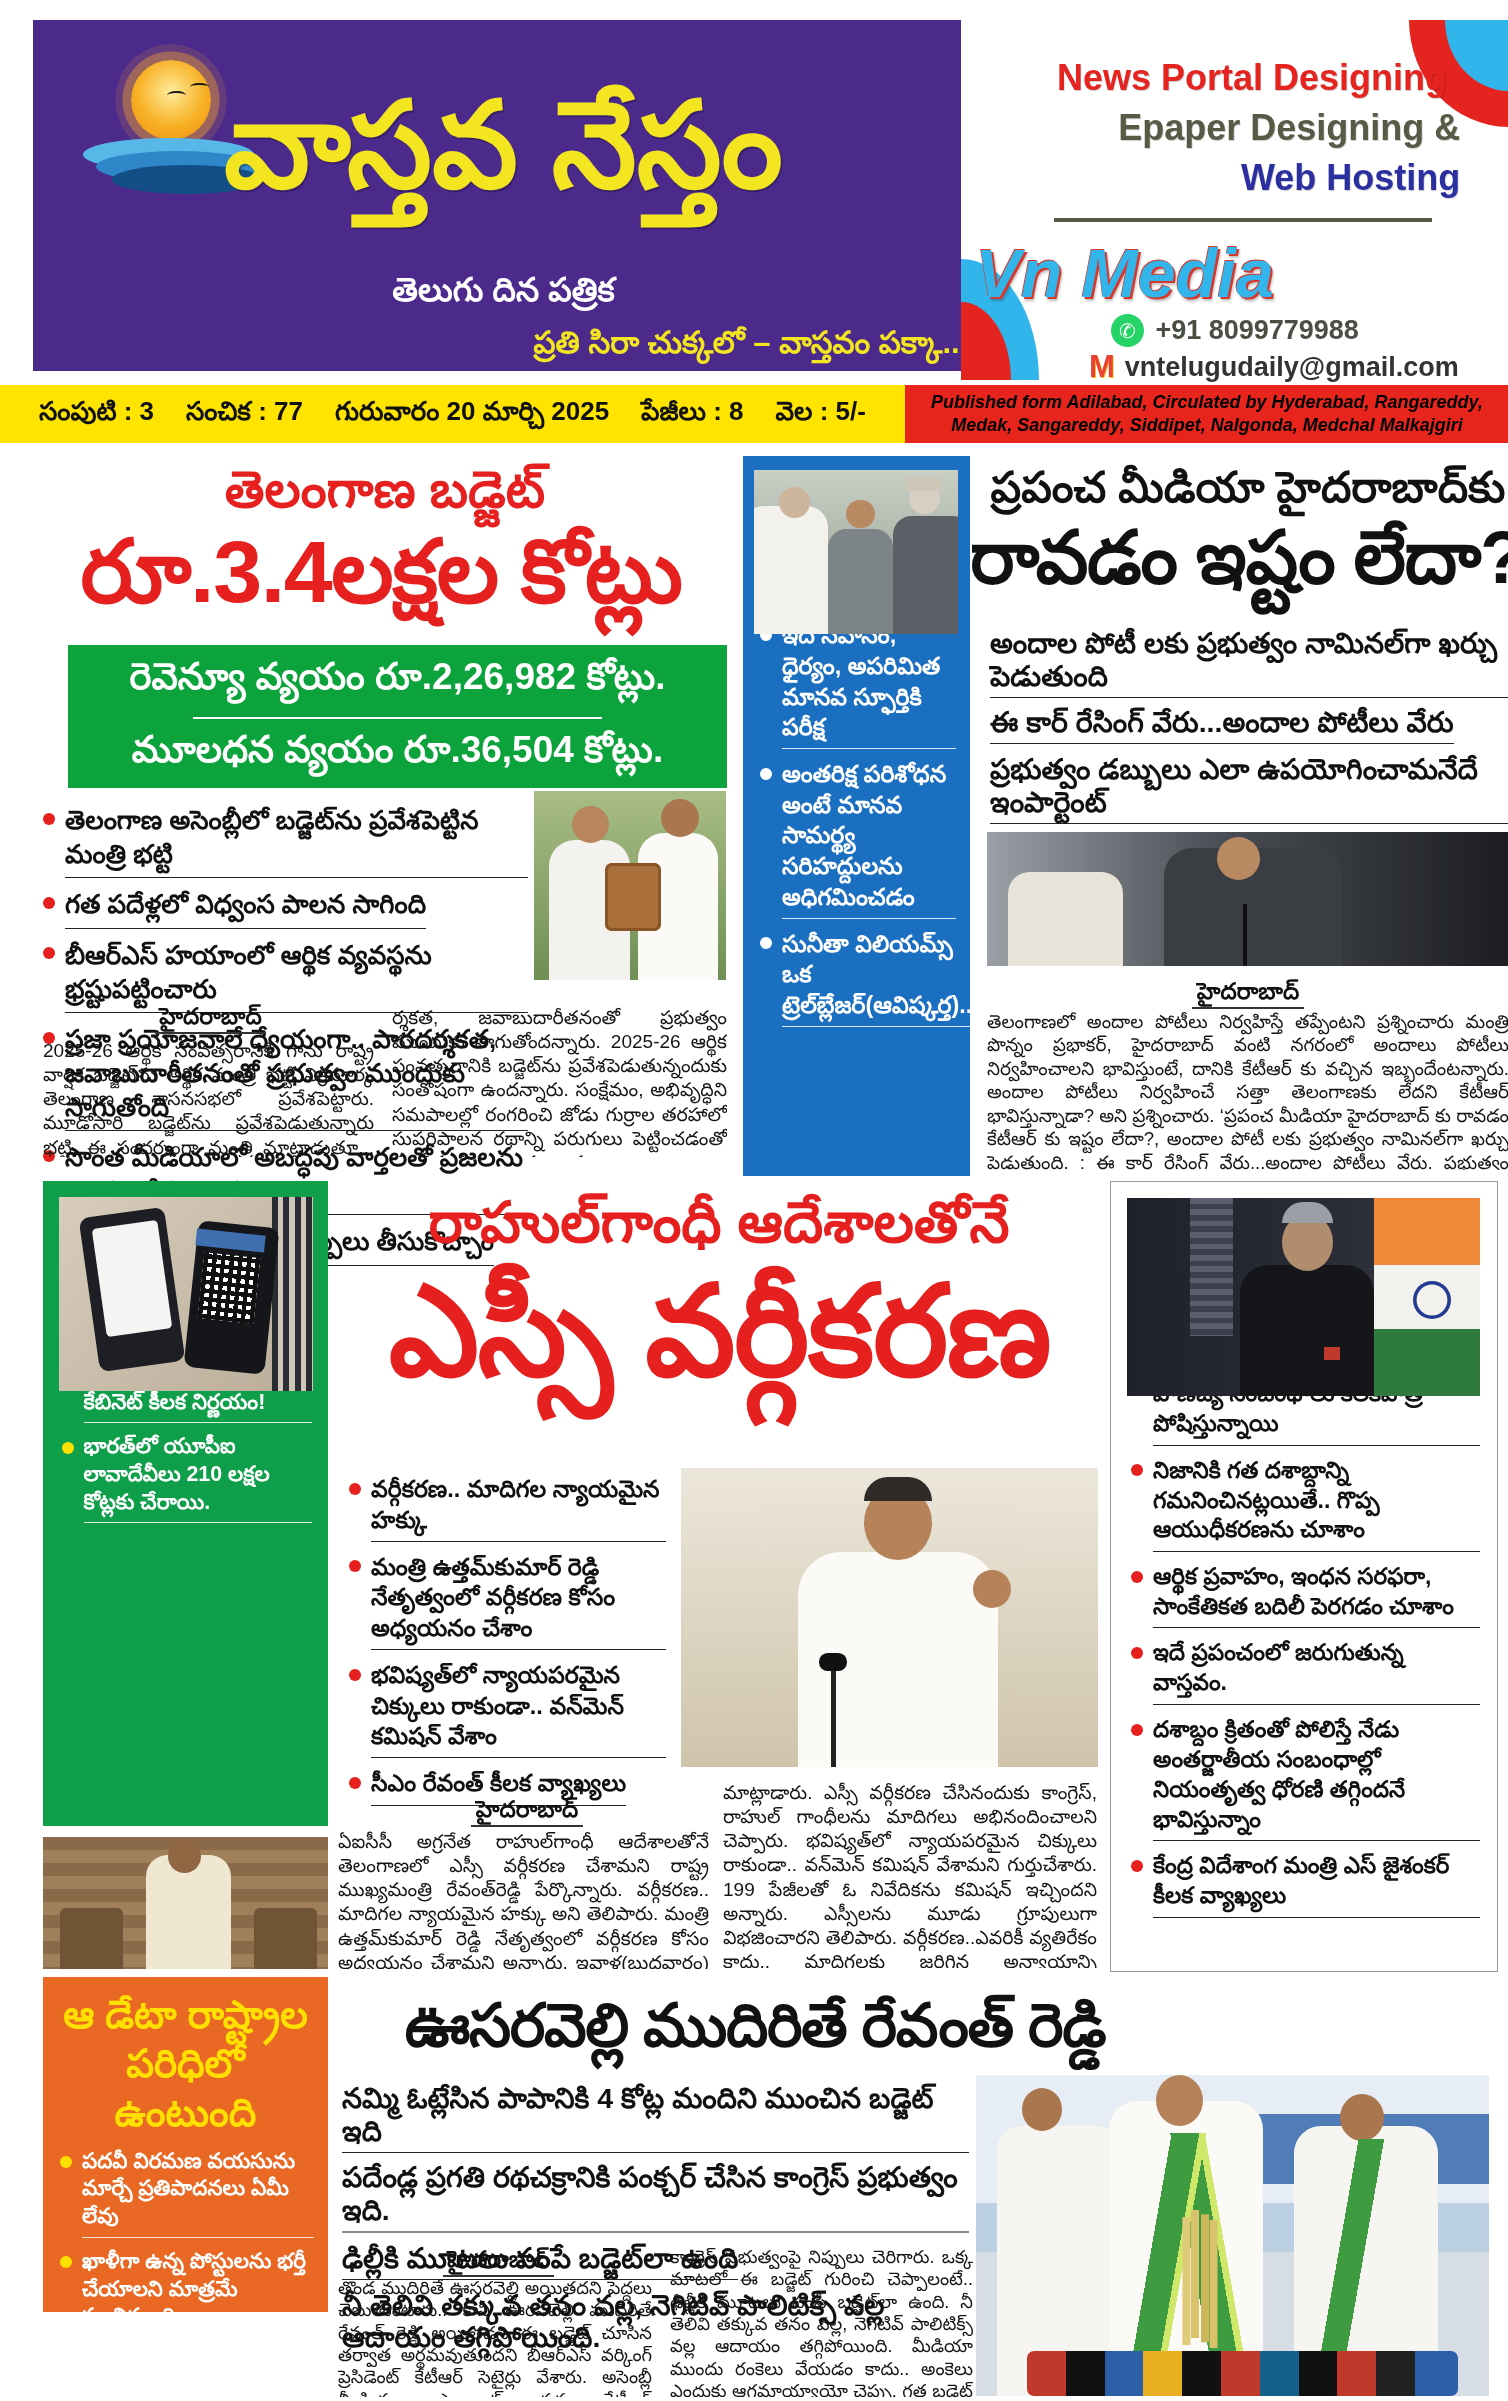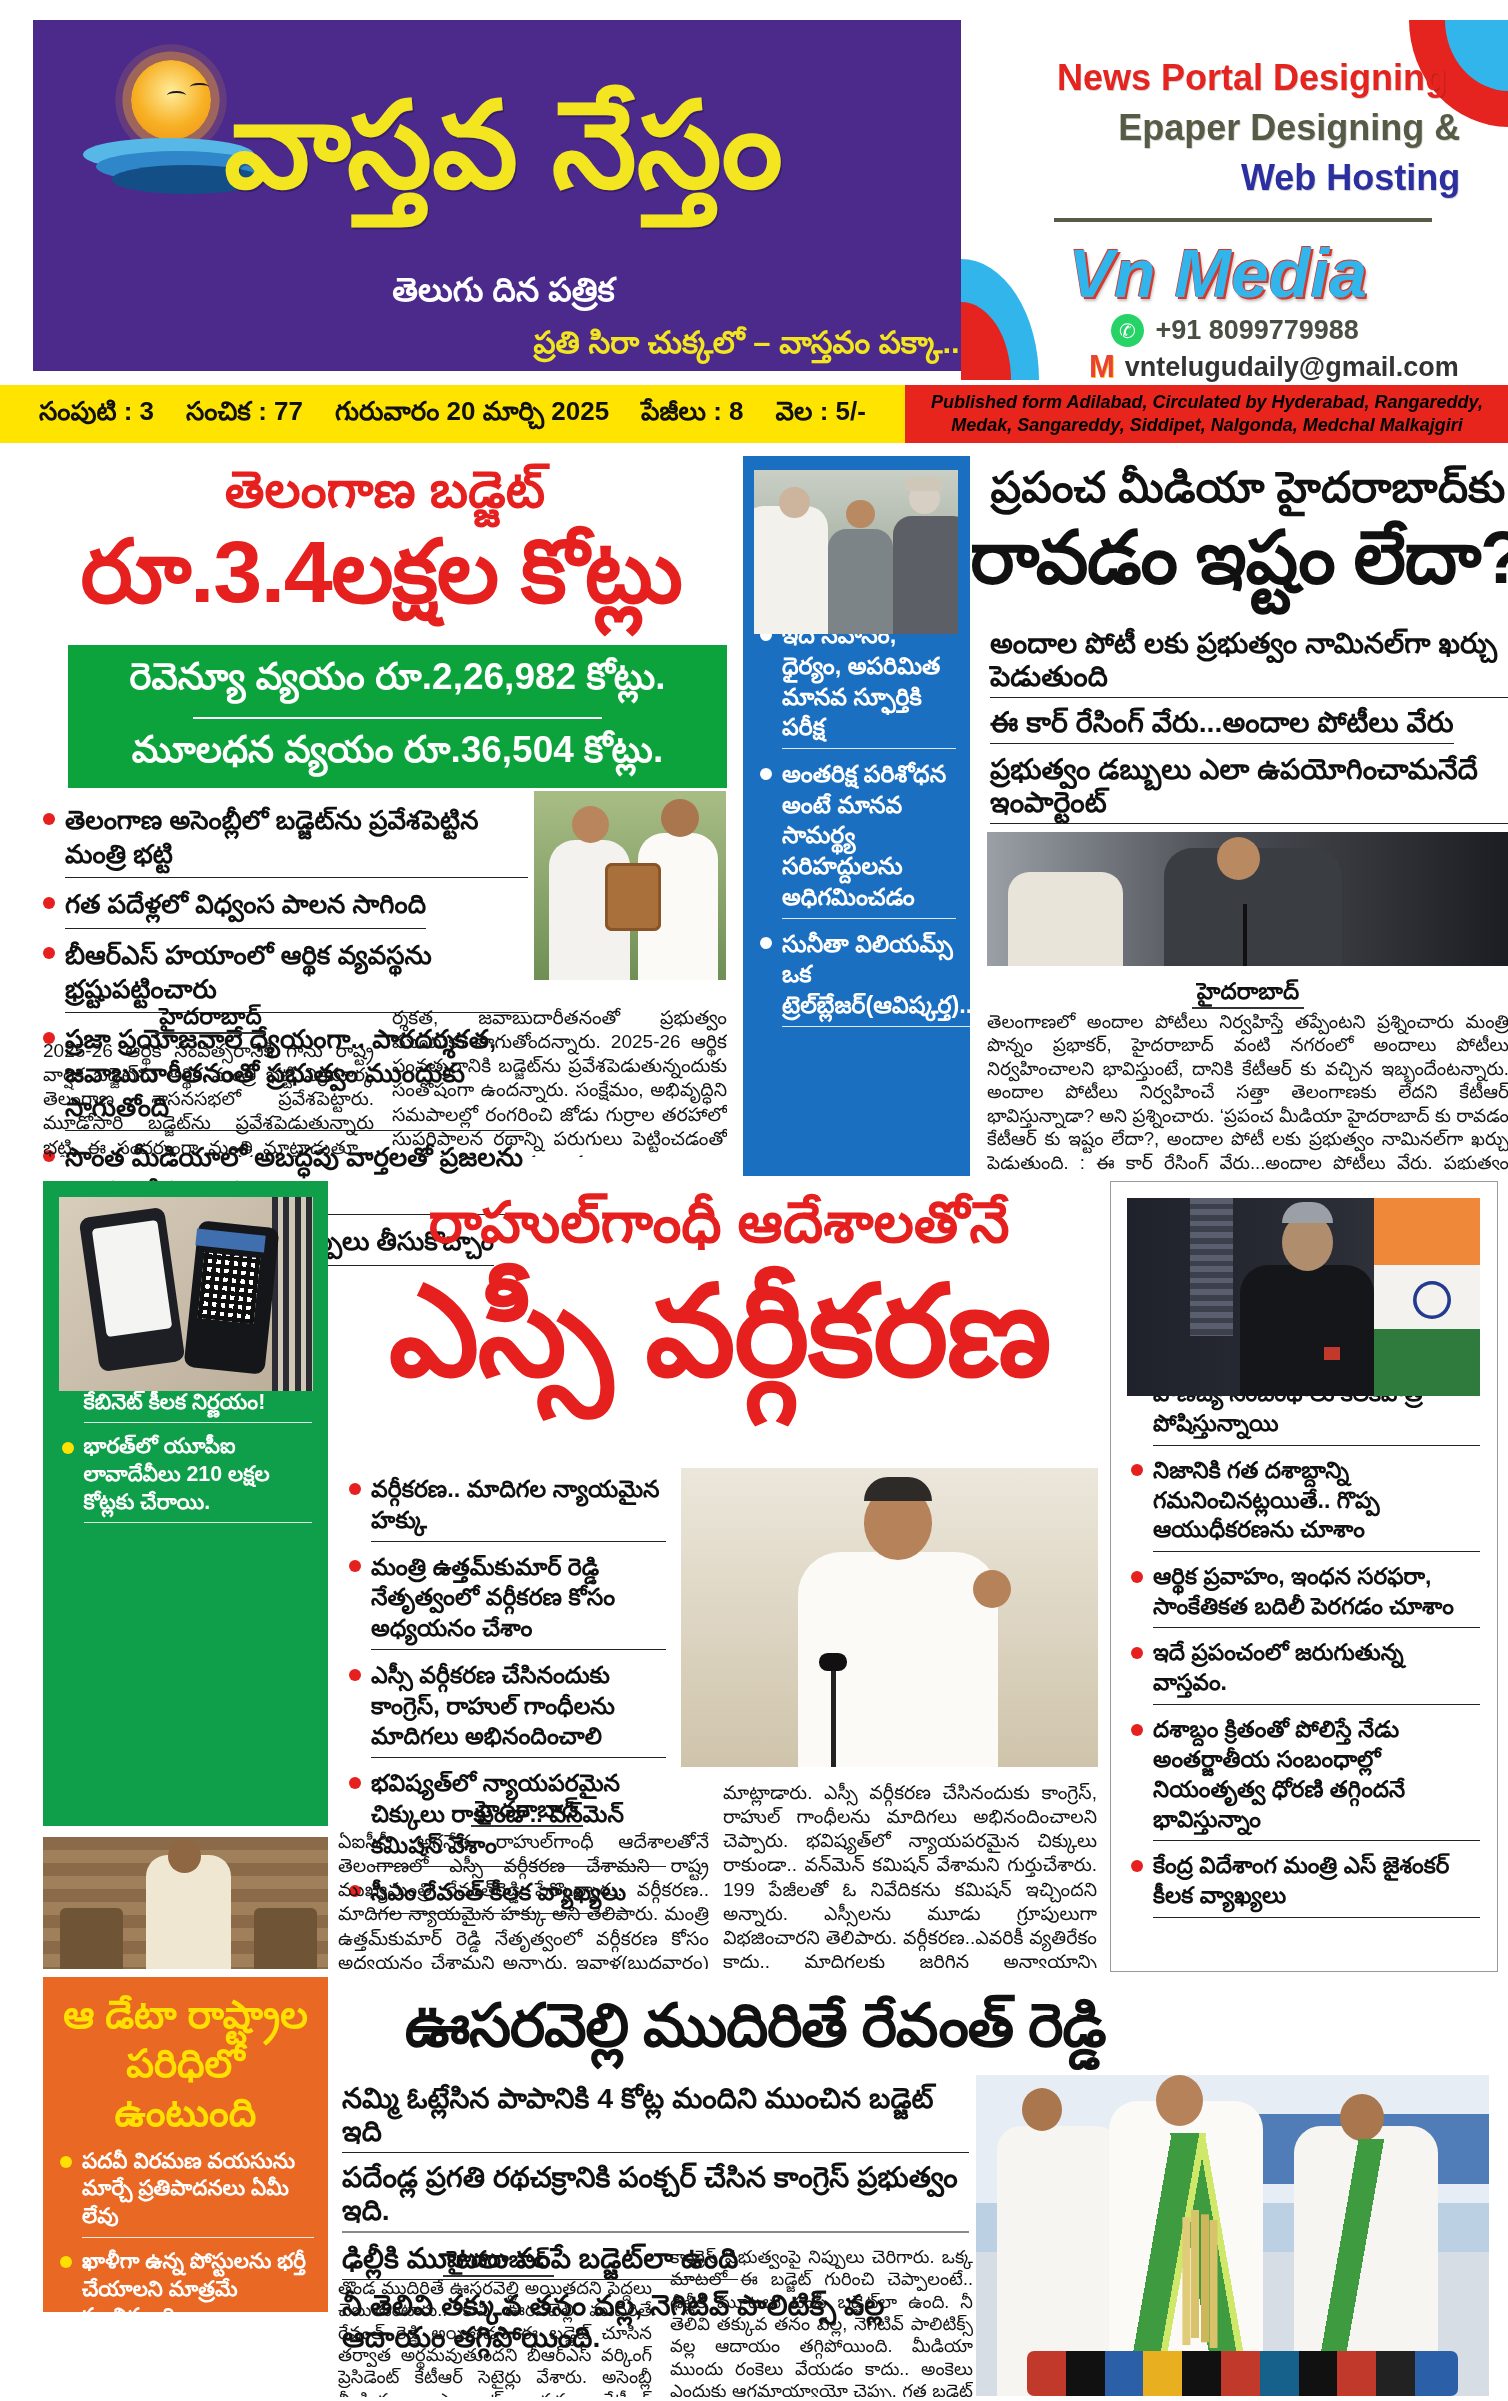--- a/index.html
+++ b/index.html
@@ -13,21 +13,21 @@
   .mast{background:var(--c-purple,#4b2a8c);}
   .mast-title{color:var(--c-title,#f3e51f);font-weight:900;font-size:121px;line-height:.95;text-shadow:1.4px 2.1px 0 rgba(0,0,0,.25);}
   .mast-sub{color:#fff;font-weight:800;font-size:33px;}
   .mast-tag{color:var(--c-title,#f3e51f);font-weight:800;font-size:31px;}
   .sun{width:80px;height:80px;border-radius:50%;background:radial-gradient(circle at 50% 40%,#ffec9a,#f7b024 55%,#ef8f12);box-shadow:0 0 0 8.6px rgba(249,168,37,.38),0 0 0 15.7px rgba(249,168,37,.15);}
   .wave{border-radius:50%;}
   .bird{width:18.5px;height:8.6px;border-top:2.1px solid #1b1b1b;border-radius:50%;}
   
   .ad1{color:var(--c-adred,#e5231f);} .ad2{color:var(--c-adolive,#565b45);} .ad3{color:var(--c-adblue,#2b2f9f);}
   .adline{font-weight:800;font-size:36px;text-align:right;text-shadow:0.7px 1.4px 0.7px rgba(0,0,0,.2);}
-  .brand{font-style:italic;font-weight:900;font-size:68px;color:var(--c-adcyan,#31b5ea);text-align:center;
+  .brand{font-style:italic;font-weight:900;font-size:68px;color:var(--c-adcyan,#31b5ea);text-align:left;
          text-shadow:2.1px 2.1px 0 #d8372b,-0.7px -0.7px 0 #d8372b,2.9px 3.6px 2.9px rgba(0,0,0,.25);}
   .contact{font-weight:800;font-size:27px;color:#4a4f44;}
   .waicon{display:inline-flex;align-items:center;justify-content:center;width:33px;height:33px;border-radius:50%;background:#25d366;color:#fff;font-size:20px;}
   .gmicon{display:inline-block;font-weight:900;font-size:31px;color:#ea4335;text-shadow:0.7px 0.7px 0 #fbbc05;}
   
   .ibar-y{background:var(--c-yellow,#ffe400);display:flex;align-items:center;justify-content:space-between;padding:2px 39px;}
   .ibar-y span{font-weight:800;font-size:26px;color:#111;}
   .ibar-r{background:var(--c-ibred,#e8251d);color:#000000;font-style:italic;font-weight:600;font-size:18px;line-height:1.3;display:flex;align-items:center;text-align:center;padding:4.3px 18.5px;}
   
   .kicker{font-weight:800;color:var(--c-red,#e6201f);}
@@ -227,24 +227,20 @@
     <li>
         <span class="dot"></span>
         <span class="bt">వర్గీకరణ.. మాదిగల న్యాయమైన హక్కు</span>
       </li>
     <li>
         <span class="dot"></span>
         <span class="bt">మంత్రి ఉత్తమ్‌కుమార్ రెడ్డి నేతృత్వంలో వర్గీకరణ కోసం అధ్యయనం చేశాం</span>
       </li>
     <li>
         <span class="dot"></span>
-        <span class="bt">ఎస్సీ వర్గీకరణ చేసినందుకు కాంగ్రెస్, రాహుల్ గాంధీలను మాదిగలు అభినందించాలి</span>
-      </li>
-    <li>
-        <span class="dot"></span>
         <span class="bt">భవిష్యత్‌లో న్యాయపరమైన చిక్కులు రాకుండా.. వన్‌మెన్ కమిషన్ వేశాం</span>
       </li>
     <li>
         <span class="dot"></span>
         <span class="bt">సీఎం రేవంత్ కీలక వ్యాఖ్యలు</span>
       </li>
   </ul>
   <div class="photo" style="left:681px;top:1468px;width:417px;height:299px;background:linear-gradient(180deg,#ece7db,#cfc4ab);">
     <div class="fr" style="left:28%;bottom:0;width:48%;height:72%;background:#fbfaf6;border-radius:43px 43px 0 0;"></div>
     <div class="fr" style="left:44%;top:6%;width:68px;height:74px;border-radius:50%;background:#b5825a;"></div>

